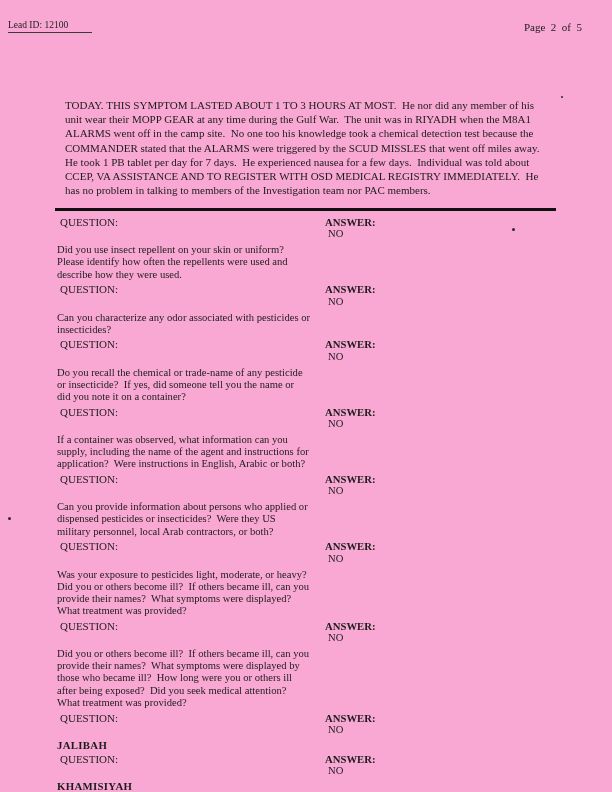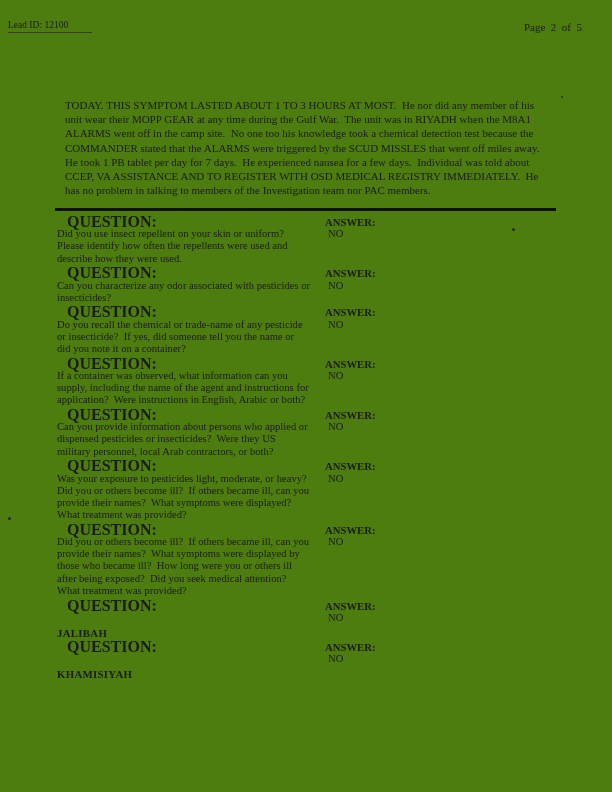--- a/index.html
+++ b/index.html
@@ -4,21 +4,21 @@
 <style>
   html, body {
     margin: 0;
     padding: 0;
     background: #ffffff;
   }
   .page {
     position: relative;
     width: 612px;
     height: 792px;
-    background: #4d7c0f;
+    background: #f9a8d4;
     font-family: "Liberation Serif", serif;
     color: #1c1c1c;
     overflow: hidden;
   }
   .lead-id {
     position: absolute;
     left: 8px;
     top: 20px;
     font-size: 9.5px;
     display: inline-block;
@@ -66,26 +66,27 @@
     text-underline-offset: 2px;
     margin-bottom: 4px;
     letter-spacing: 0.2px;
   }
   .qa {
     display: grid;
     grid-template-columns: 253px 1fr;
     margin-bottom: 2.5px;
   }
   .q-label {
-    font-weight: bold;
-    margin-left: 10px;
-    font-size: 16px;
+    font-weight: normal;
+    margin-left: 3px;
+    font-size: 11px;
   }
   .q-text {
     white-space: pre-wrap;
+    margin-top: 16px;
   }
   .a-label {
     font-weight: bold;
     font-size: 10.7px;
     margin-left: 15px;
   }
   .a-value {
     margin-left: 18px;
   }
   .sub-heading {

